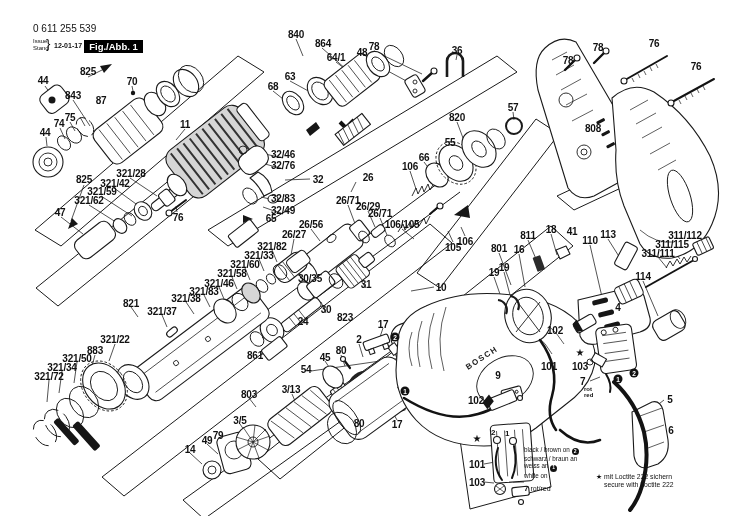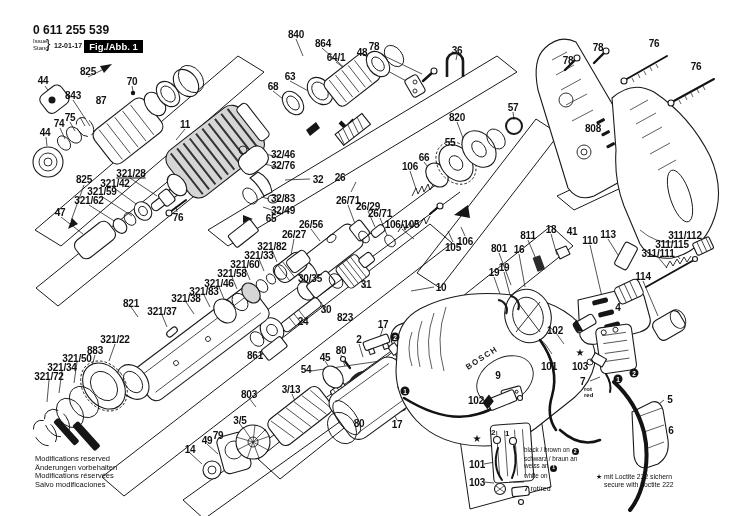--- a/index.html
+++ b/index.html
@@ -13,21 +13,21 @@
   .lead{fill:none;stroke:#1a1a1a;stroke-width:0.75;}
   .wire{fill:none;stroke:#131313;stroke-linecap:round;}
   .dk{fill:#161616;stroke:none;}
   .gray{fill:#d6d6d6;}
   .lbl{position:absolute;transform:translate(-50%,-50%);font-weight:bold;font-size:10px;
        white-space:nowrap;letter-spacing:-0.2px;}
   .badge{position:absolute;transform:translate(-50%,-50%);width:9px;height:9px;border-radius:50%;
          background:#111;color:#fff;font-size:6.5px;font-weight:bold;display:flex;
          align-items:center;justify-content:center;}
   .star{position:absolute;transform:translate(-50%,-50%);font-size:10px;}
-  .hdr-num{position:absolute;left:33px;top:23px;font-size:12px;font-weight:bold;}
+  .hdr-num{position:absolute;left:33px;top:23px;font-size:10px;font-weight:normal;}
   .hdr-issue{position:absolute;left:33px;top:38px;font-size:6px;line-height:6.5px;}
   .hdr-brace{position:absolute;left:46px;top:36px;font-size:13px;font-weight:400;}
   .hdr-date{position:absolute;left:54px;top:42px;font-size:7px;font-weight:bold;}
   .figbox{position:absolute;left:84px;top:40px;width:59px;height:13px;background:#000;color:#fff;
           font-weight:bold;font-size:9.5px;display:flex;align-items:center;justify-content:center;}
   .footer{position:absolute;left:35px;top:455px;font-size:7.5px;line-height:8.6px;}
   .legend{position:absolute;left:524px;top:446px;font-size:6.3px;line-height:7.3px;}
   .legend .row5{margin-top:6px;font-size:7px;}
   .legend b{font-size:8px;}
   .badge-inline{display:inline-flex;width:7px;height:7px;border-radius:50%;background:#111;color:#fff;
@@ -467,21 +467,21 @@
       <span class="lbl" style="left: 88px; top: 71px;">825</span>
       <span class="lbl" style="left: 43px; top: 80px;">44</span>
       <span class="lbl" style="left: 73px; top: 95px;">843</span>
       <span class="lbl" style="left: 132px; top: 81px;">70</span>
       <span class="lbl" style="left: 80px; top: 100px; margin-left: 21px;">87</span>
       <span class="lbl" style="left: 70px; top: 117px;">75</span>
       <span class="lbl" style="left: 59px; top: 123px;">74</span>
       <span class="lbl" style="left: 45px; top: 132px;">44</span>
       <span class="lbl" style="left: 185px; top: 124px;">11</span>
       <span class="lbl" style="left: 84px; top: 179px;">825</span>
-      <span class="lbl" style="left: 131px; top: 173px; text-decoration: underline;">321/28</span>
+      <span class="lbl" style="left: 131px; top: 173px;">321/28</span>
       <span class="lbl" style="left: 115px; top: 183px;">321/42</span>
       <span class="lbl" style="left: 102px; top: 191px;">321/59</span>
       <span class="lbl" style="left: 89px; top: 200px;">321/62</span>
       <span class="lbl" style="left: 60px; top: 212px; text-align: center;">47</span>
       <span class="lbl" style="left: 178px; top: 217px;">76</span>
       <span class="lbl" style="left: 296px; top: 34px;">840</span>
       <span class="lbl" style="left: 323px; top: 43px;">864</span>
       <span class="lbl" style="left: 336px; top: 57px;">64/1</span>
       <span class="lbl" style="left: 362px; top: 52px;">48</span>
       <span class="lbl" style="left: 374px; top: 46px;">78</span>
@@ -496,21 +496,21 @@
       <span class="lbl" style="left: 457px; top: 117px;">820</span>
       <span class="lbl" style="left: 513px; top: 107px;">57</span>
       <span class="lbl" style="left: 450px; top: 142px;">55</span>
       <span class="lbl" style="left: 424px; top: 157px;">66</span>
       <span class="lbl" style="left: 410px; top: 166px;">106</span>
       <span class="lbl" style="left: 283px; top: 154px;">32/46</span>
       <span class="lbl" style="left: 283px; top: 165px;">32/76</span>
       <span class="lbl" style="left: 318px; top: 179px;">32</span>
       <span class="lbl" style="left: 283px; top: 198px;">32/83</span>
       <span class="lbl" style="left: 283px; top: 210px;">32/49</span>
-      <span class="lbl" style="left: 340px; top: 177px; text-align: right;">26</span>
+      <span class="lbl" style="left: 368px; top: 177px; text-align: right;">26</span>
       <span class="lbl" style="left: 348px; top: 200px;">26/71</span>
       <span class="lbl" style="left: 368px; top: 206px;">26/29</span>
       <span class="lbl" style="left: 380px; top: 213px;">26/71</span>
       <span class="lbl" style="left: 311px; top: 224px;">26/56</span>
       <span class="lbl" style="left: 294px; top: 234px;">26/27</span>
       <span class="lbl" style="left: 402px; top: 224px;">106/105</span>
       <span class="lbl" style="left: 235px; top: 218px; margin-left: 36px;">65</span>
       <span class="lbl" style="left: 465px; top: 241px;">106</span>
       <span class="lbl" style="left: 453px; top: 247px;">105</span>
       <span class="lbl" style="left: 499px; top: 248px;">801</span>
@@ -588,19 +588,13 @@
     <div><span>weiss an</span> <span class="badge-inline">1</span></div>
     <div>white on</div>
     <div class="row5"><b>7</b> <span>rot/red</span></div>
   </div>
 
   <div class="loctite">
     <div><span>★</span> <span>mit Loctite 222 sichern</span></div>
     <div class="l2">secure with Loctite 222</div>
   </div>
 
-  <div class="footer">
-    <div>Modifications reserved</div>
-    <div>Änderungen vorbehalten</div>
-    <div>Modifications réservées</div>
-    <div>Salvo modificaciones</div>
-  </div>
 </div>
 
 </body></html>

